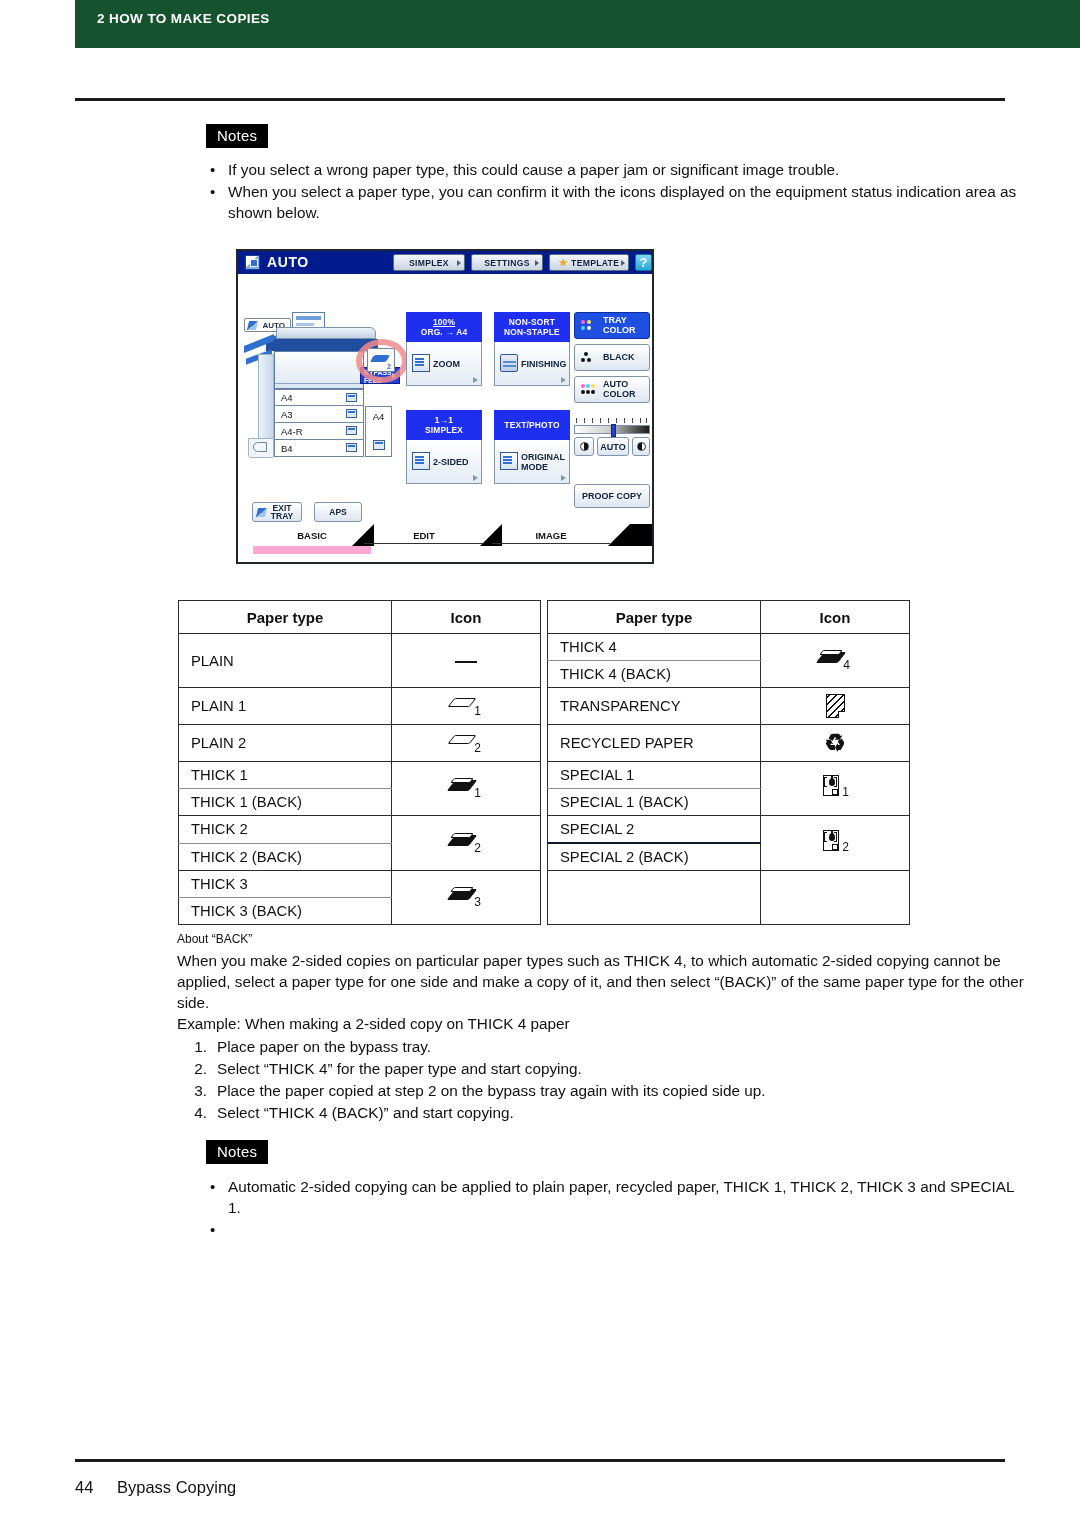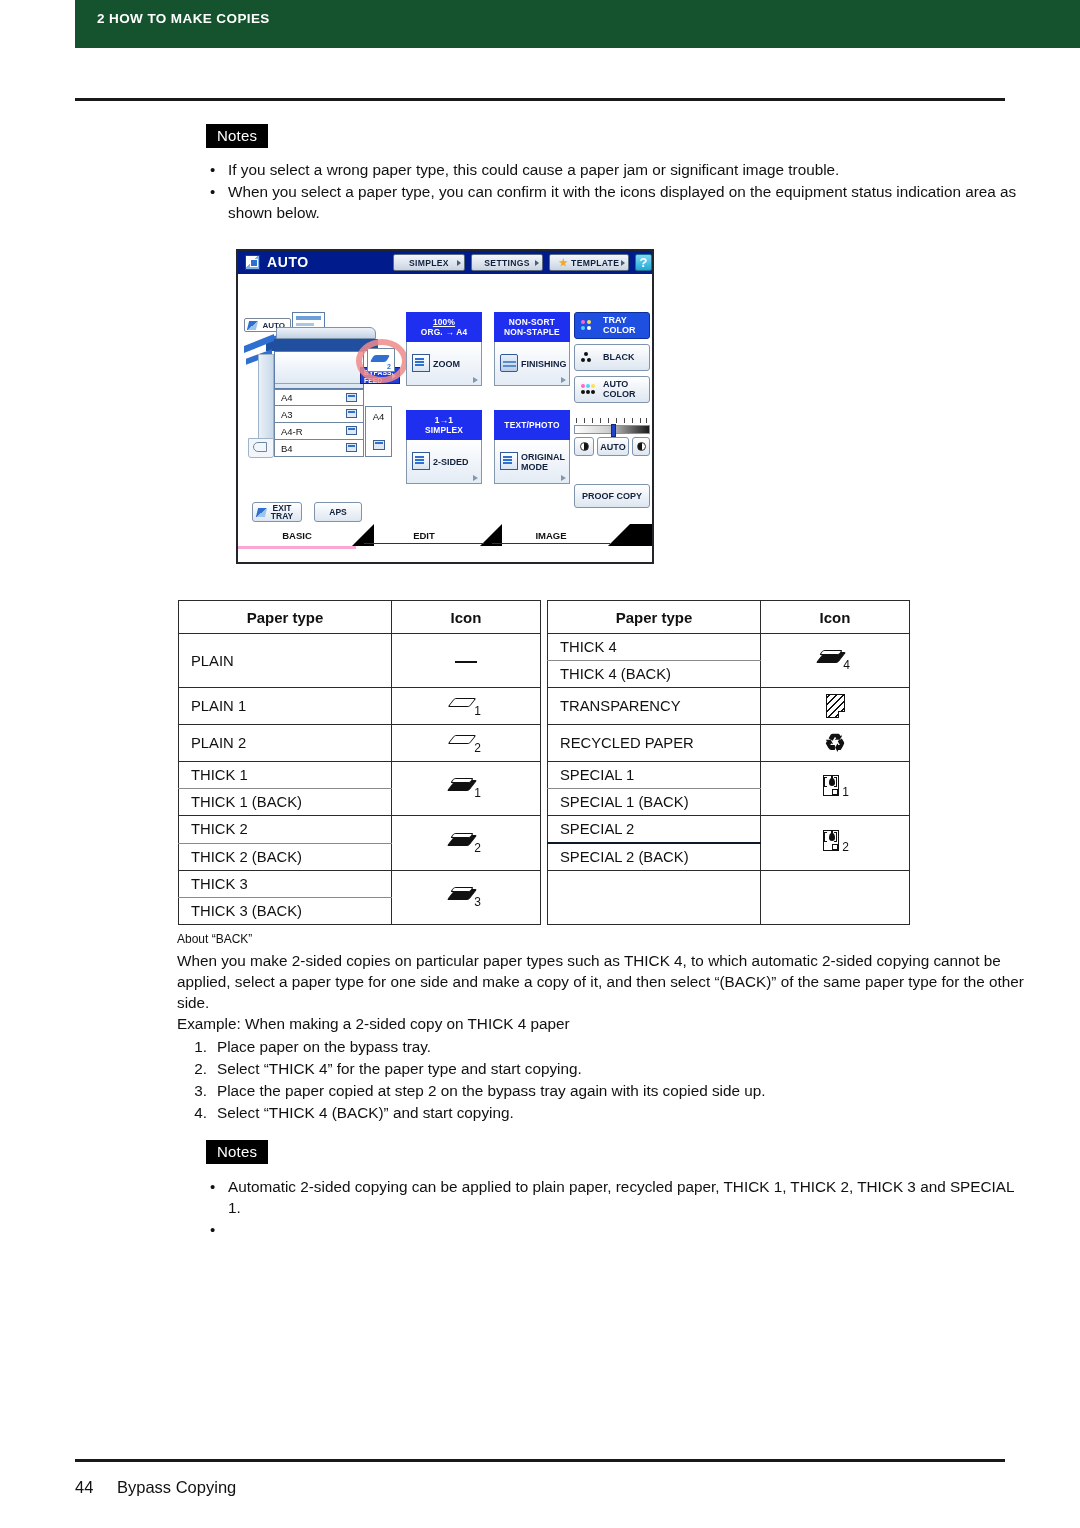--- a/index.html
+++ b/index.html
@@ -249,21 +249,21 @@
   #btn-proof{
     position:absolute;left:336px;top:178px;width:76px;height:24px;
     background:linear-gradient(#ffffff,#dde6f0);border:1px solid #7f93ac;border-radius:3px;box-sizing:border-box;
     display:flex;align-items:center;justify-content:center;font-size:9px;font-weight:bold;color:#11213d;
   }
   
   .tab{
     position:absolute;top:0;height:22px;font-size:9.5px;font-weight:bold;color:#111;
     display:flex;align-items:center;justify-content:center;
   }
-  #tab-basic{left:0;width:118px;border-bottom:3px solid #f9a8d4;}
+  #tab-basic{left:15px;width:118px;border-bottom:8px solid #f9a8d4;}
   #tab-edit{left:126px;width:120px;}
   #tab-image{left:254px;width:118px;}
   .tab-slash{position:absolute;top:0;width:22px;height:22px;background:#000000;
     clip-path:polygon(100% 0,100% 100%,0 100%);}
   #slash-1{left:114px;}
   #slash-2{left:242px;}
   #slash-3{left:370px;}
   .tabs-blackfill{position:absolute;left:392px;top:0;right:0;height:22px;background:#000;}
   .tab-underline-edit{position:absolute;left:126px;top:19px;width:120px;height:1px;background:#333;}
   .tab-underline-image{position:absolute;left:254px;top:19px;width:118px;height:1px;background:#333;}

